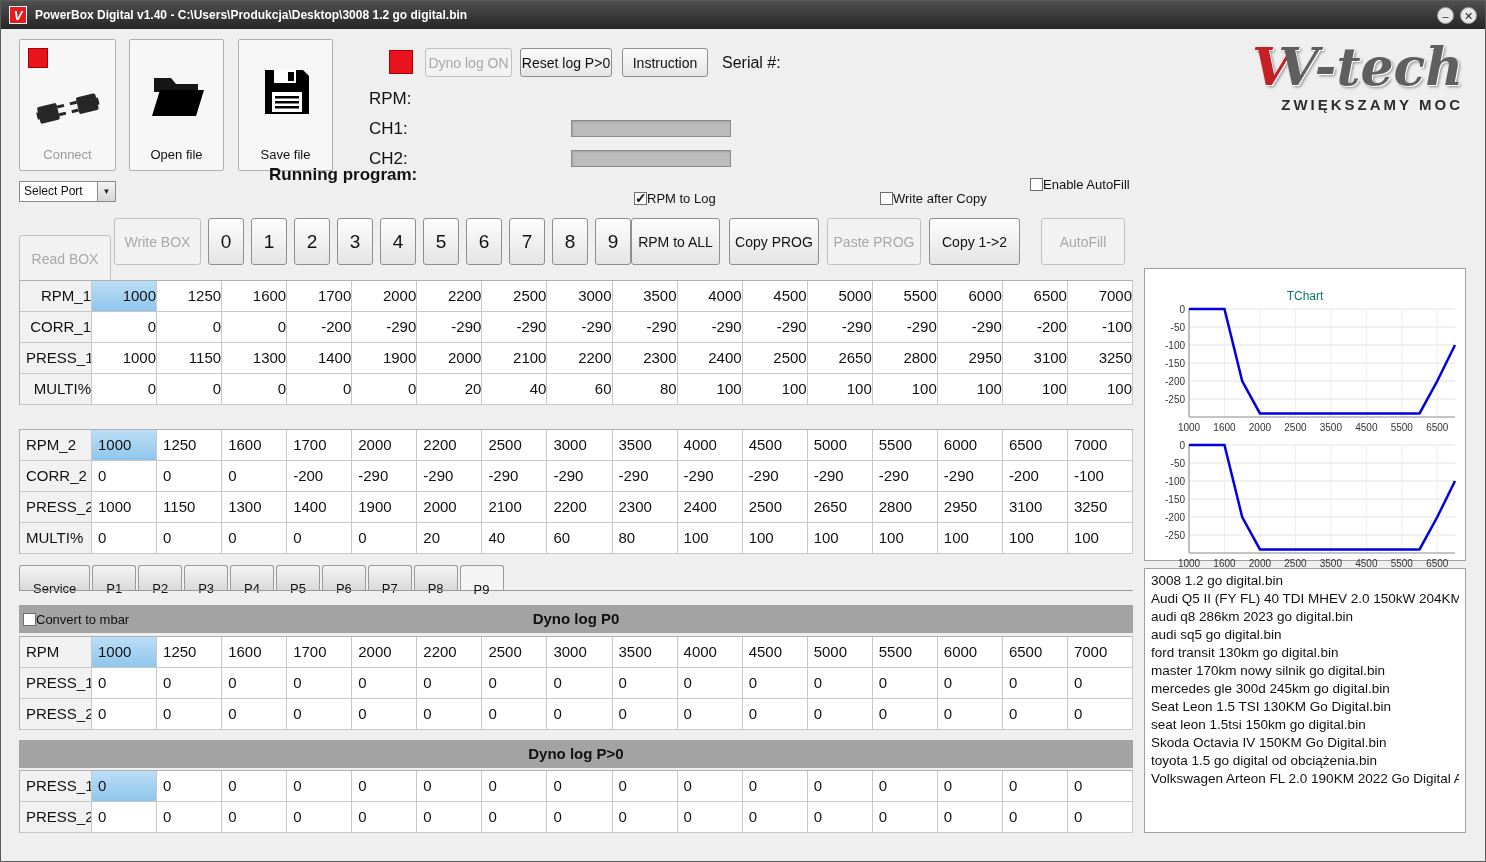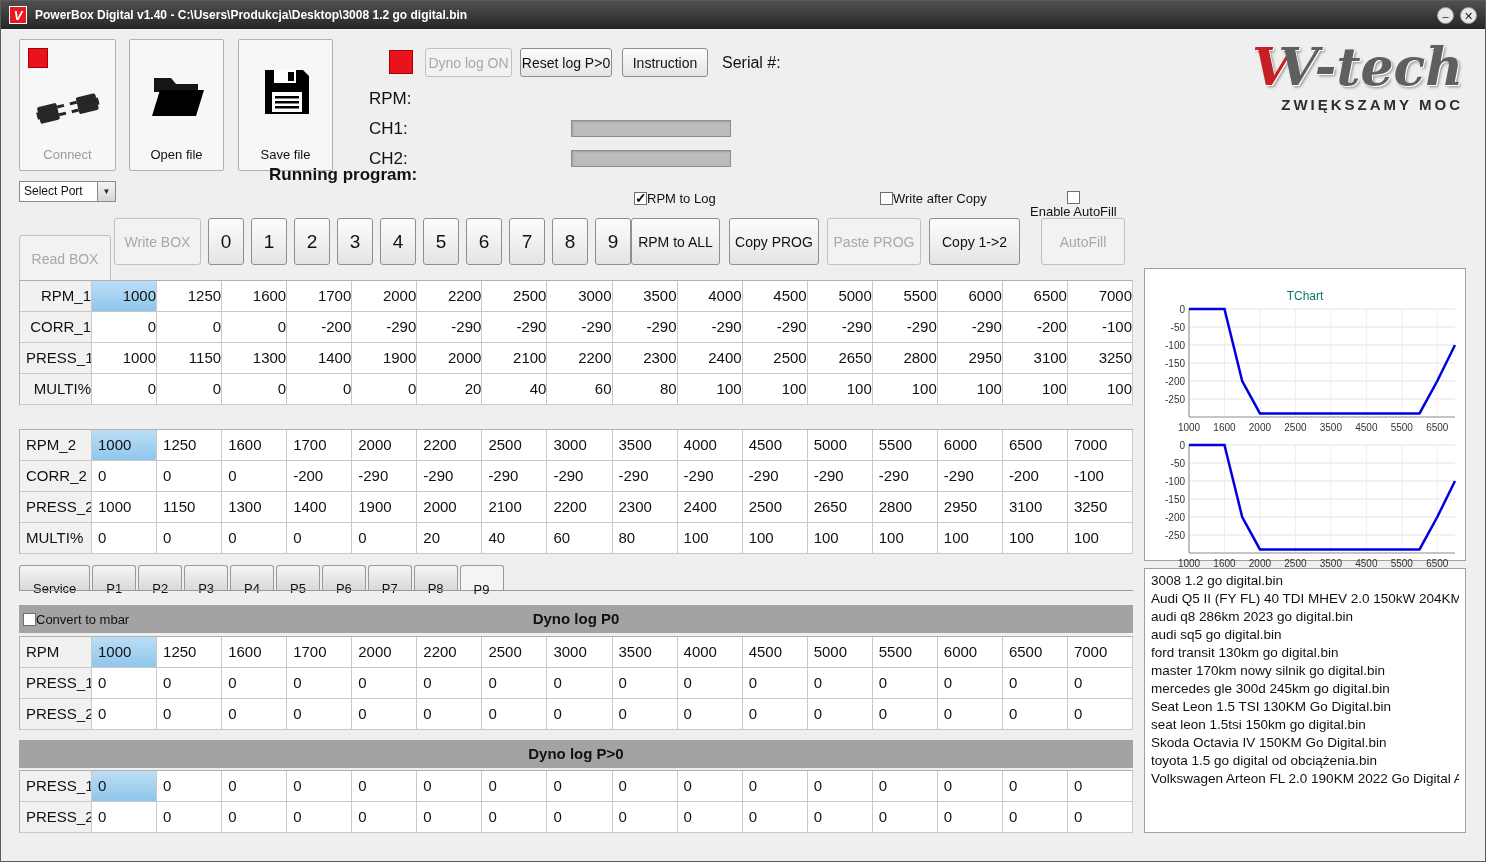--- a/index.html
+++ b/index.html
@@ -145,21 +145,21 @@
 <div class="abs lbl" style="left:268px;top:164px;font-size:17px;font-weight:bold;">Running program:</div>
 
 <div class="abs checkbox" style="left:633px;top:190px;">
   <span class="cbbox checked"></span>
   <span>RPM to Log</span>
 </div>
 <div class="abs checkbox" style="left:879px;top:190px;">
   <span class="cbbox"></span>
   <span>Write after Copy</span>
 </div>
-<div class="abs checkbox" style="left:1029px;top:190px;flex-direction:column;">
+<div class="abs checkbox" style="left:1029px;top:176px;">
   <span class="cbbox"></span>
   <span>Enable AutoFill</span>
 </div>
 
 <div class="abs btn disabled" style="left:18px;top:217px;width:92px;height:47px;margin-top:17px;">Read BOX</div>
 <div class="abs btn disabled" style="left:113px;top:217px;width:87px;height:47px;">Write BOX</div>
 <div class="abs digits-row" style="left:207px;top:217px;">
     <div class="btn digit">0</div>
     <div class="btn digit">1</div>
     <div class="btn digit">2</div>

